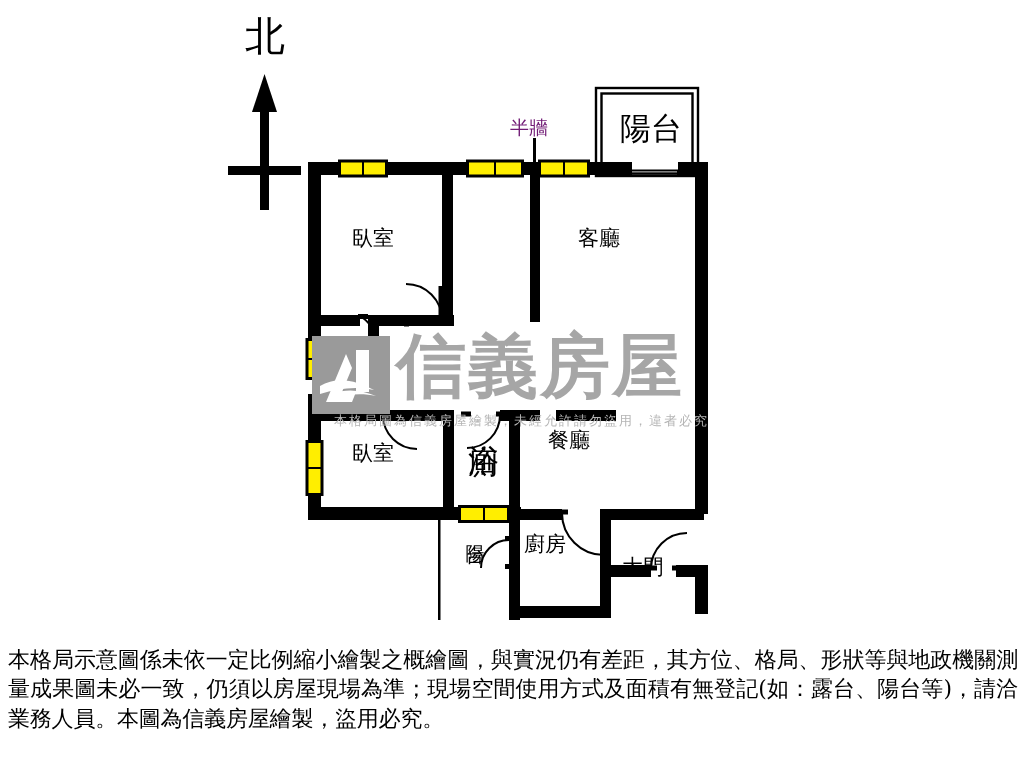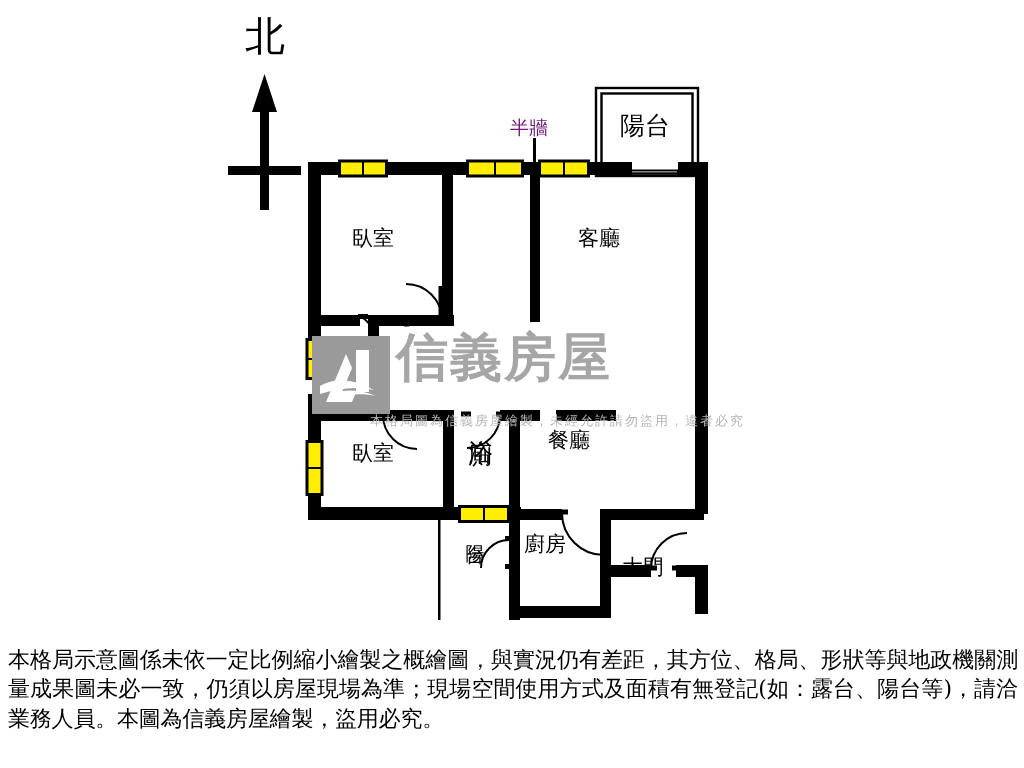--- a/index.html
+++ b/index.html
@@ -43,21 +43,21 @@
 
   
   .room-label {
     position: absolute;
     color: #000;
     font-family: "DejaVu Serif", "Liberation Serif", serif;
     white-space: nowrap;
     line-height: 1.0;
   }
   .rl-big   { font-size: 21px; }
-  .rl-mid   { font-size: 25px; }
+  .rl-mid   { font-size: 31px; }
   .rl-small { font-size: 19px; }
   .rl-vert {
     writing-mode: vertical-rl;
     text-orientation: upright;
     line-height: 1.0;
   }
 
   .annot-label {
     position: absolute;
     font-size: 19px;
@@ -82,38 +82,37 @@
     top: 6px;
     width: 78px;
     height: 78px;
     background: #9a9a9a;
   }
   #wm-logo svg { display: block; }
   #wm-text {
     position: absolute;
     left: 84px;
     top: 0px;
-    font-size: 52px;
+    font-size: 70px;
     color: #a6a6a6;
     font-family: "DejaVu Sans", "Liberation Sans", sans-serif;
     font-weight: bold;
     letter-spacing: 2px;
     line-height: 1.05;
     white-space: nowrap;
   }
   #wm-sub {
     position: absolute;
     left: 22px;
     top: 82px;
     font-size: 13px;
     color: #b5b5b5;
     font-family: "DejaVu Sans", "Liberation Sans", sans-serif;
     letter-spacing: 2px;
     white-space: nowrap;
-    margin-left: 36px;
   }
 
   
   #disclaimer {
     position: absolute;
     left: 8px;
     top: 645px;
     width: 1010px;
     font-family: "DejaVu Serif", "Liberation Serif", serif;
     font-size: 22px;

